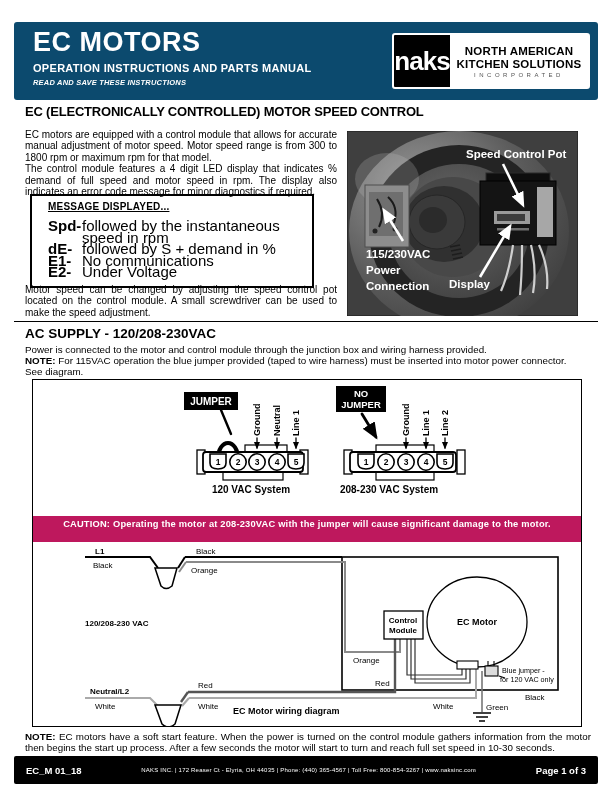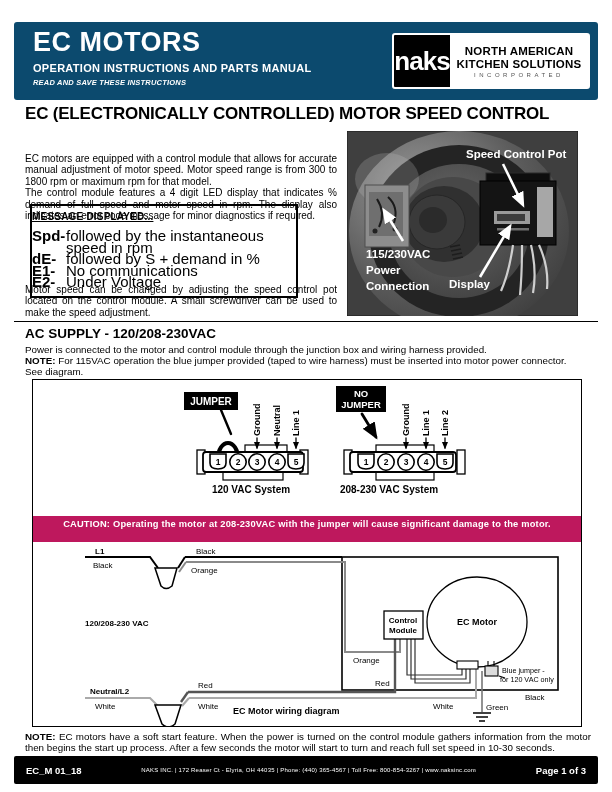--- a/index.html
+++ b/index.html
@@ -15,25 +15,25 @@
   .logo{left:378px;top:11px;width:194px;height:52px;border:2px solid #fff;border-radius:3px;
         background:#000;display:flex;align-items:stretch;}
   .logo-acro{width:56px;display:flex;align-items:center;justify-content:center;
              font-size:26px;font-weight:bold;color:#fff;letter-spacing:-1px;}
   .logo-name{flex:1;background:#fff;color:#000;display:flex;flex-direction:column;
              justify-content:center;align-items:center;padding:1px 2px;}
   .logo-name .l1{font-size:11.5px;font-weight:bold;letter-spacing:0.2px;line-height:13px;white-space:nowrap;}
   .logo-name .l3{font-size:6px;color:#555;letter-spacing:3.5px;margin-top:1px;white-space:nowrap;}
 
   
-  .sec1-heading{left:25px;top:104px;width:560px;font-size:17px;font-weight:bold;letter-spacing:-0.2px;}
-  .intro{left:25px;top:129px;width:312px;font-size:10px;line-height:11.4px;text-align:justify;margin-top:24px;}
+  .sec1-heading{left:25px;top:104px;width:560px;font-size:13px;font-weight:bold;letter-spacing:-0.2px;}
+  .intro{left:25px;top:129px;width:312px;font-size:10px;line-height:11.4px;text-align:justify;}
   .intro p{margin:0;}
 
-  .msg-box{left:30px;top:204px;width:256px;border:2px solid #000;padding:5px 8px 8px 0;}
+  .msg-box{left:30px;top:194px;width:256px;border:2px solid #000;padding:5px 8px 8px 16px;}
   .msg-title{font-size:10px;font-weight:bold;text-decoration:underline;letter-spacing:0.2px;}
   .msg-items{margin-top:8px;}
   .msg-row{display:flex;font-size:15px;line-height:11.5px;}
   .msg-code{width:34px;font-weight:bold;flex-shrink:0;}
 
   .para3{left:25px;top:284px;width:312px;font-size:10px;line-height:11.4px;text-align:justify;}
 
   .divider{left:14px;top:321px;width:584px;border-top:1.5px solid #000;height:0;}
 
   

